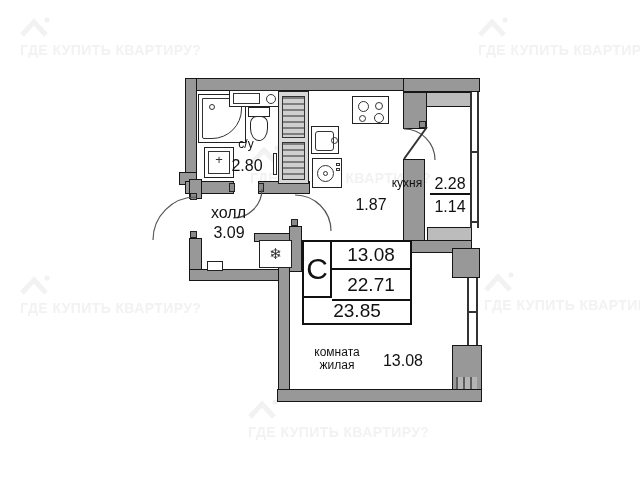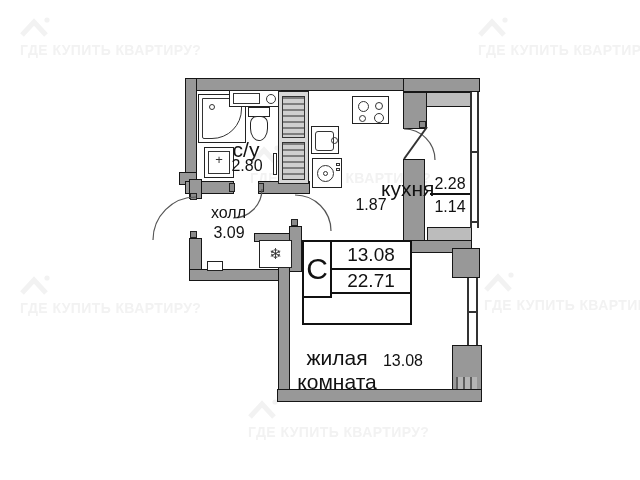--- a/index.html
+++ b/index.html
@@ -7,21 +7,21 @@
           font-family:"Liberation Sans",sans-serif;}
   .wall{position:absolute;background:#989898;border:1px solid #161616;box-sizing:border-box;}
   .wall.light{background:#bcbcbc;}
   .fx{position:absolute;background:#fff;border:1px solid #222;box-sizing:border-box;}
   .sub{position:absolute;border:1px solid #333;box-sizing:border-box;background:transparent;}
   .round{border-radius:50%;}
   .win{position:absolute;background:#fff;border-left:2px solid #333;border-right:2px solid #333;box-sizing:border-box;}
   .tick{position:absolute;background:#333;}
   .pin{position:absolute;background:#8a8a8a;border:1px solid #222;box-sizing:border-box;}
   .lbl{position:absolute;color:#111;text-align:center;line-height:1.12;white-space:nowrap;}
-  .f15{font-size:21px;} .f16{font-size:16px;}
+  .f15{font-size:12px;} .f16{font-size:16px;}
   .hatch-h{background:repeating-linear-gradient(180deg,#7e7e7e 0 2px,#cfcfcf 2px 6px);}
   .hatch-v{position:absolute;background:repeating-linear-gradient(90deg,#5e5e5e 0 2px,#b5b5b5 2px 7px);}
   .stamp{position:absolute;left:302px;top:240px;width:110px;height:85px;border:2px solid #111;
          background:#fff;box-sizing:border-box;}
   .cell{position:absolute;display:flex;align-items:center;justify-content:center;color:#111;box-sizing:border-box;}
   .wm{position:absolute;color:#f2f2f2;font-weight:bold;font-size:14px;letter-spacing:.4px;white-space:nowrap;}
   .wm-text{margin-top:2px;}
   svg.arcs{position:absolute;left:0;top:0;z-index:3;}
   .z2{z-index:2;} .z4{z-index:4;} .z5{z-index:5;}
 </style>
@@ -154,35 +154,36 @@
   <div class="pin" style="left:190px;top:193px;width:7px;height:7px;"></div>
   <div class="pin" style="left:190px;top:231px;width:7px;height:7px;"></div>
   <div class="pin" style="left:229px;top:183px;width:6px;height:9px;"></div>
   <div class="pin" style="left:258px;top:183px;width:6px;height:9px;"></div>
   <div class="pin" style="left:419px;top:121px;width:7px;height:7px;"></div>
   <div class="pin" style="left:291px;top:219px;width:7px;height:7px;"></div>
 
   <div class="stamp z4">
     <div class="cell" style="left:0;top:0;width:28px;height:56px;border-right:2px solid #111;border-bottom:2px solid #111;font-size:30px;">С</div>
     <div class="cell" style="left:28px;top:0;width:78px;height:28px;border-bottom:2px solid #111;font-size:19px;">13.08</div>
-    <div class="cell" style="left:28px;top:28px;width:78px;height:24px;border-bottom:2px solid #111;font-size:19px;">22.71</div>
+    <div class="cell" style="left:28px;top:28px;width:78px;height:31px;border-bottom:2px solid #111;font-size:19px;">22.71</div>
+    <div class="cell" style="left:0;top:56px;width:106px;height:25px;font-size:19px;">23.85</div>
   </div>
 
   <div class="lbl f15 z5" style="left:228px;top:138px;width:36px;">с/у</div>
   <div class="lbl f16 z5" style="left:226px;top:157px;width:42px;text-align:center;">2.80</div>
 
   <div class="lbl f16 z5" style="left:206px;top:204px;width:45px;">холл</div>
   <div class="lbl f16 z5" style="left:208px;top:224px;width:42px;">3.09</div>
 
   <div class="lbl f15 z5" style="left:345px;top:177px;width:52px;margin-left:36px;">кухня</div>
   <div class="lbl f16 z5" style="left:349px;top:196px;width:44px;">1.87</div>
 
   <div class="lbl f16 z5" style="left:431px;top:175px;width:38px;">2.28</div>
   <div class="tick z5" style="left:430px;top:193px;width:40px;height:2px;background:#111;"></div>
   <div class="lbl f16 z5" style="left:431px;top:198px;width:38px;">1.14</div>
 
   <div class="lbl f15 z5" style="left:292px;top:346px;width:90px;">
+    <div>комната</div>
     <div>жилая</div>
-    <div>комната</div>
   </div>
   <div class="lbl f16 z5" style="left:381px;top:352px;width:44px;">13.08</div>
 
 </div>
 
 </body></html>

